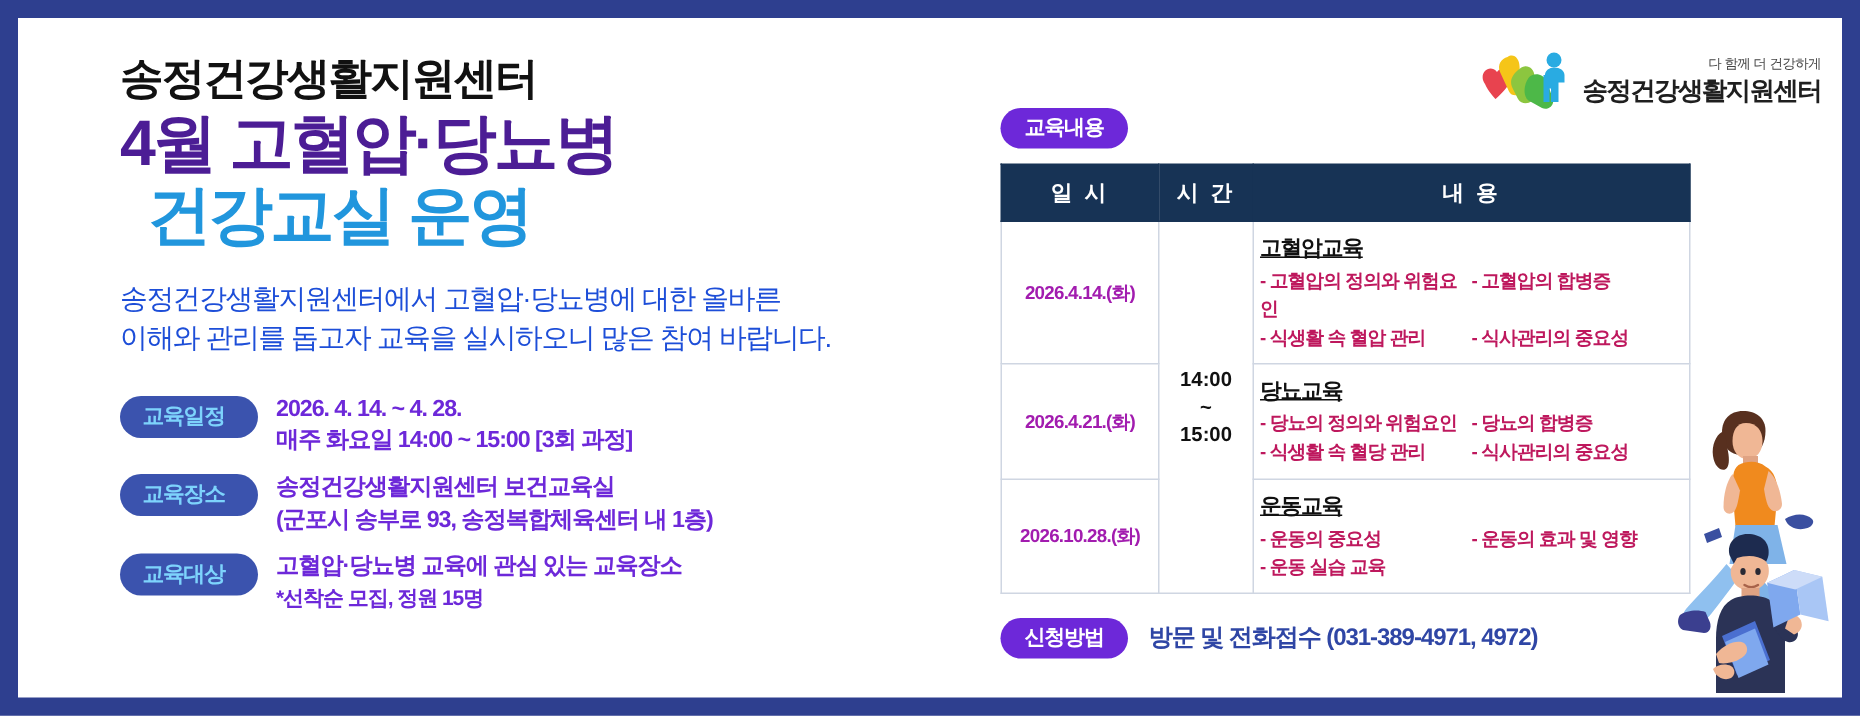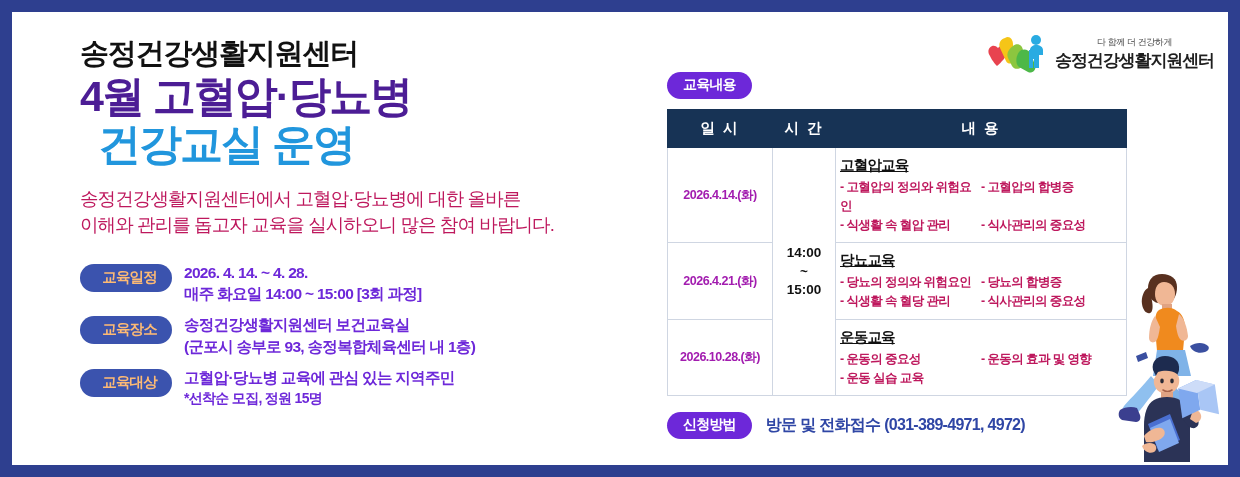--- a/index.html
+++ b/index.html
@@ -28,49 +28,49 @@
   }
   .t-line2{
     font-size:43px;font-weight:bold;color:#4c1d95;
     letter-spacing:-2px;line-height:1.12;margin-top:2px;
   }
   .t-line3{
     font-size:43px;font-weight:bold;color:#2196dd;
     letter-spacing:-2px;line-height:1.12;margin-top:0px;margin-left:18px;
   }
   .desc{
-    margin-top:18px;font-size:18.5px;color:#be185d;
+    margin-top:18px;font-size:18.5px;color:#1d4ed8;
     line-height:1.42;letter-spacing:-0.9px;font-weight:500;
   }
 
   .info-block{margin-top:22px;}
   .info-row{display:flex;align-items:flex-start;margin-bottom:9px;}
   .pill{
     flex:0 0 auto;
-    background:#3b53ae;color:#fdba74;
+    background:#3b53ae;color:#7dd3fc;
     border-radius:999px;
     font-size:14.5px;font-weight:bold;letter-spacing:-0.8px;
     padding:4px 15px 5px;
     margin-right:12px;margin-top:3px;
     white-space:nowrap;
-    text-align:right;
+    text-align:left;
     min-width:62px;
   }
   .info-text{
     font-size:15.5px;color:#6d28d9;font-weight:bold;
     letter-spacing:-0.7px;line-height:1.38;padding-top:1px;
   }
   .info-text .sub{display:block;}
   .info-text .small{font-size:14px;}
 
   
   .logo{position:absolute;right:14px;top:20px;display:flex;align-items:flex-end;}
   .logo-mark{position:relative;width:62px;height:42px;margin-right:7px;}
   .logo-text{padding-bottom:2px;}
-  .logo-tag{font-size:9px;color:#444;letter-spacing:-0.4px;margin-bottom:0;text-align:center;}
+  .logo-tag{font-size:9px;color:#444;letter-spacing:-0.4px;margin-bottom:0;text-align:right;}
   .logo-name{font-size:17px;font-weight:bold;color:#1f1f1f;letter-spacing:-1.1px;}
 
   
   .right{position:absolute;left:655px;top:60px;width:470px;}
   .pill-head{
     display:inline-block;background:#6d28d9;color:#fff;
     border-radius:999px;font-size:14px;font-weight:bold;
     letter-spacing:-0.8px;padding:4px 16px 5px;
   }
   table.sched{
@@ -164,21 +164,21 @@
         <div class="pill">교육장소</div>
         <div class="info-text">
           <span class="sub">송정건강생활지원센터 보건교육실</span>
           <span class="sub">(군포시 송부로 93, 송정복합체육센터 내 1층)</span>
         </div>
       </div>
 
       <div class="info-row">
         <div class="pill">교육대상</div>
         <div class="info-text">
-          <span class="sub">고혈압·당뇨병 교육에 관심 있는 지역주민</span>
+          <span class="sub">고혈압·당뇨병 교육에 관심 있는 교육장소</span>
           <span class="sub small">*선착순 모집, 정원 15명</span>
         </div>
       </div>
 
     </div>
   </div>
 
   <div class="right">
     <div class="pill-head">교육내용</div>
 

